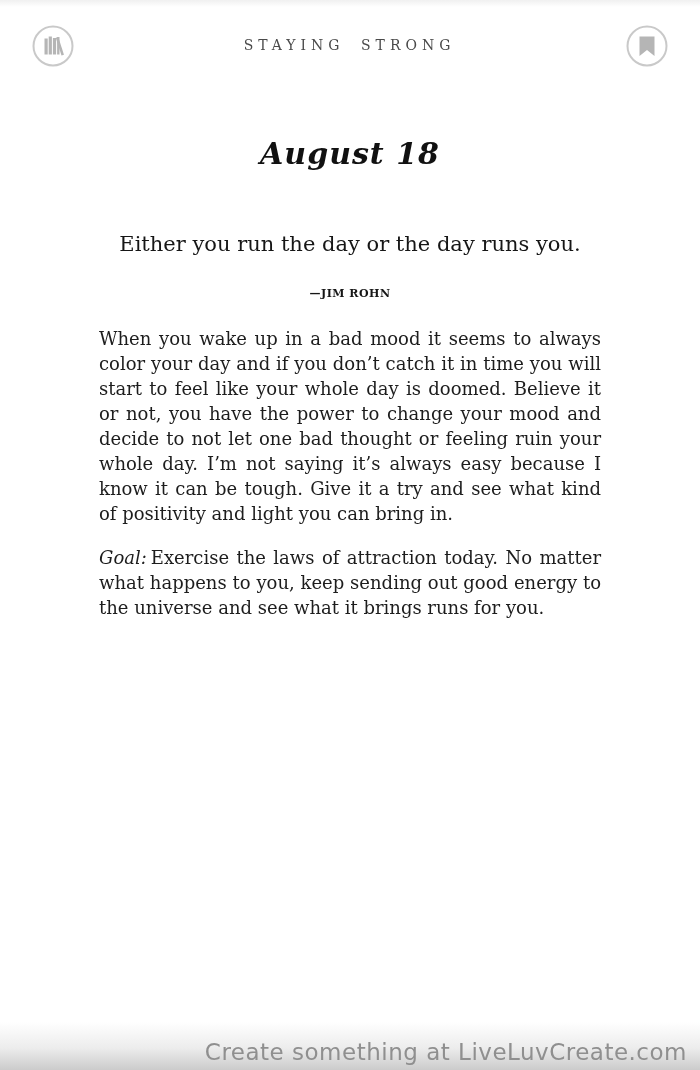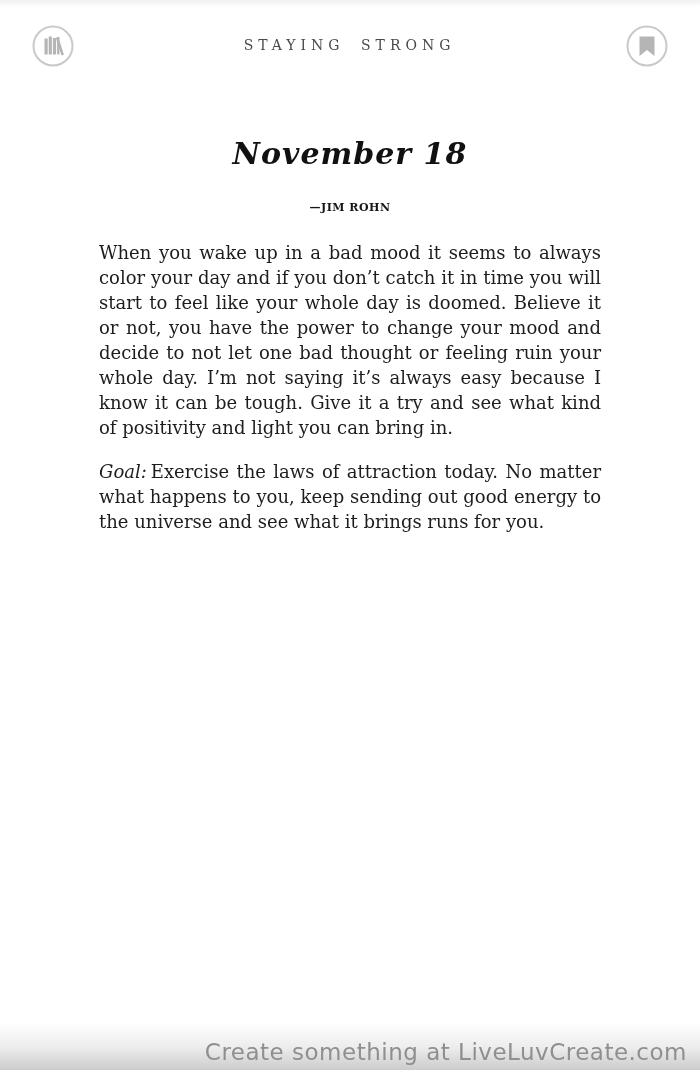--- a/index.html
+++ b/index.html
@@ -120,22 +120,23 @@
 
     <button class="icon-btn right">
       <svg viewBox="0 0 42 42" aria-hidden="true">
         <circle cx="21" cy="21" r="19.5" fill="none" stroke="#c9c9c9" stroke-width="2"></circle>
         <path d="M13.5 11.5 h15 v19.5 l-7.5 -6 l-7.5 6 z" fill="#b5b5b5"></path>
       </svg>
     </button>
   </header>
 
   <main>
-    <h1 class="date-title">November 18</h1>
+    <h1 class="date-title">August 18</h1>
 
+    <p class="quote">Either you run the day or the day runs you.</p>
 
     <p class="attribution">—JIM ROHN</p>
 
     <p class="body-text">When you wake up in a bad mood it seems to always color your day and if you don’t catch it in time you will start to feel like your whole day is doomed. Believe it or not, you have the power to change your mood and decide to not let one bad thought or feeling ruin your whole day. I’m not saying it’s always easy because I know it can be tough. Give it a try and see what kind of positivity and light you can bring in.</p>
 
     <p class="body-text goal"><em>Goal:</em><span>Exercise the laws of attraction today. No matter what happens to you, keep sending out good energy to the universe and see what it brings runs for you.</span></p>
   </main>
 
   <footer>
     <span>Create something at LiveLuvCreate.com</span>

